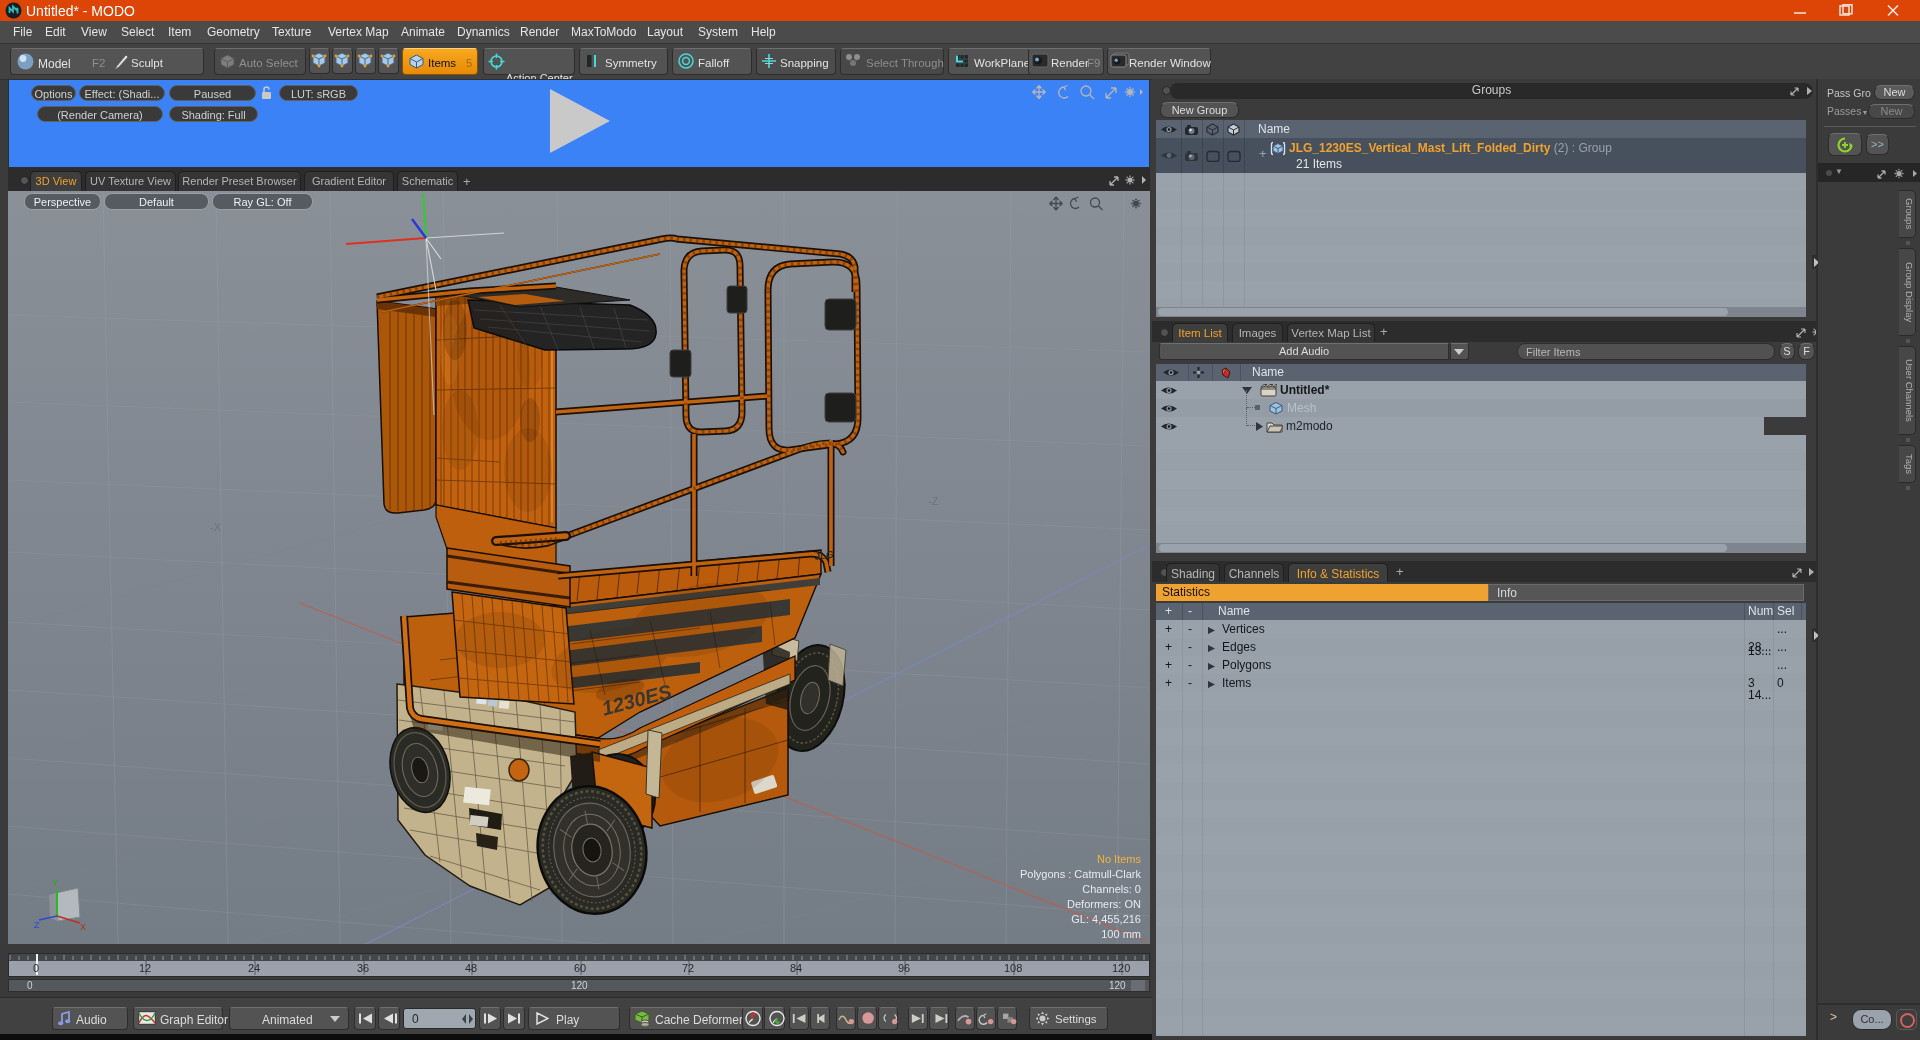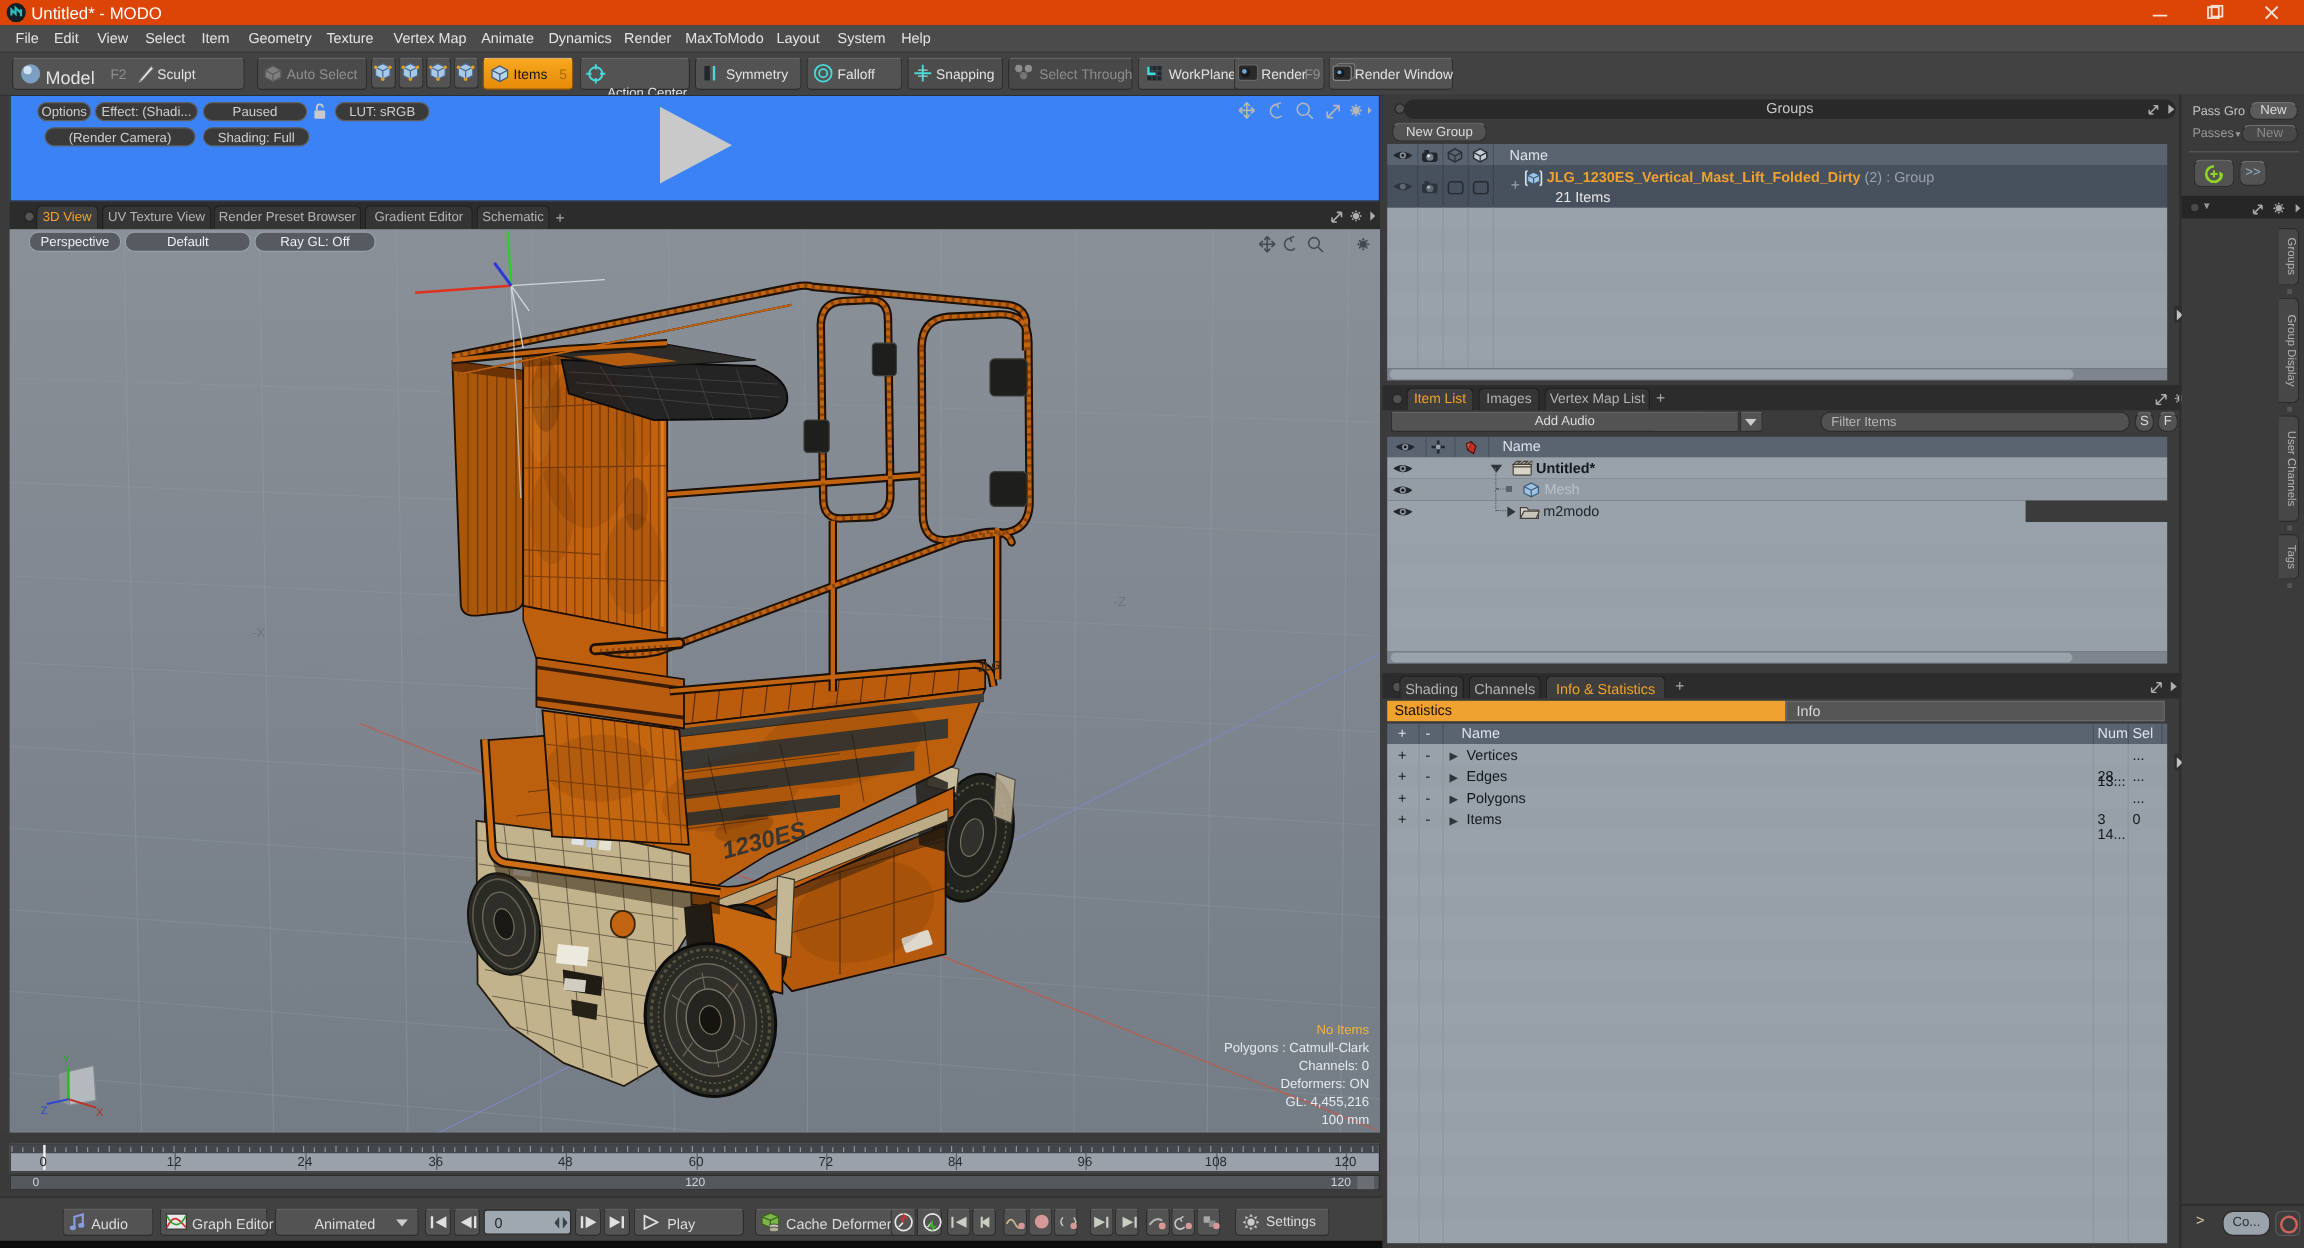--- a/index.html
+++ b/index.html
@@ -46,21 +46,21 @@
   <span class="abs" style="left:751px;top:4px">Help</span>
 </div>
 
 <div class="abs" id="toolbar" style="left:0;top:44px;width:1920px;height:36px;background:#424242;border-bottom:1px solid #303030;box-sizing:border-box;">
 
   <div class="btn" style="left:10px;top:4px;width:194px;height:27px;background:#545454;"></div>
   <svg class="abs" style="left:17px;top:9px" width="17" height="17">
         <circle cx="8.5" cy="8.5" r="8" fill="#7d9fc4"></circle>
         <circle cx="6" cy="5.5" r="3.4" fill="#cfe2f2"></circle>
       </svg>
-  <div class="abs" style="left:38px;top:13px;font-size:15px;color:#e2e2e2;">Model</div>
+  <div class="abs" style="left:38px;top:13px;font-size:12px;color:#e2e2e2;">Model</div>
   <div class="abs" style="left:92px;top:13px;font-size:11.5px;color:#8f8f8f;">F2</div>
   <div class="abs" style="left:108px;top:45px;width:1px;height:25px;background:#3a3a3a;top:49px;"></div>
   <svg class="abs" style="left:113px;top:8px" width="18" height="18">
         <path d="M3,15 L13,3 L15,5 L5,16 Z" fill="#e8e8e8" stroke="#666"></path>
         <path d="M3,15 l2,1 l-2.5,1 z" fill="#aaa"></path>
       </svg>
   <div class="abs" style="left:131px;top:13px;font-size:11.5px;color:#e2e2e2;">Sculpt</div>
 
   <div class="btn" style="left:214px;top:4px;width:92px;height:27px;background:#4a4a4a;"></div>
   <svg class="abs" style="left:219px;top:9px" width="17" height="17" viewBox="0 0 17 17">
@@ -736,21 +736,21 @@
         </svg>
     <div class="abs" style="left:90px;top:-9px;width:1px;height:18px;border-left:1px dotted #5a626c;"></div>
     <div class="abs" style="left:91px;top:8px;width:8px;height:1px;border-top:1px dotted #5a626c;"></div>
     <div class="abs" style="left:99px;top:6px;width:5px;height:5px;background:#5a626c;"></div>
     <svg class="abs" style="left:112px;top:2px" width="16" height="15" viewBox="0 0 16 15">
           <path d="M8,1.5 L14,4.5 v5.5 L8,13 L2,10 V4.5 Z" fill="#9fc2e0" stroke="#3c5a78"></path>
           <path d="M2,4.5 L8,7.5 L14,4.5 M8,7.5 V13" stroke="#3c5a78" fill="none"></path>
         </svg>
     <div class="abs" style="left:131px;top:2px;color:#b8c0ca;">Mesh</div>
   </div>
-  <div class="abs" style="left:4px;top:338px;width:532px;height:18px;background:#99a1ab;">
+  <div class="abs" style="left:4px;top:338px;width:608px;height:18px;background:#99a1ab;">
     <svg class="abs" style="left:4px;top:3px" width="18" height="13" viewBox="0 0 18 13">
           <path d="M1,6.5 q7,-6 16,0 q-7,6 -16,0" fill="#22262c"></path>
           <circle cx="9" cy="6.5" r="2.6" fill="#8a929c"></circle>
           <circle cx="9" cy="6.5" r="1.2" fill="#111"></circle>
         </svg>
     <div class="abs" style="left:90px;top:-9px;width:1px;height:18px;border-left:1px dotted #5a626c;"></div>
     <div class="abs" style="left:91px;top:8px;width:8px;height:1px;border-top:1px dotted #5a626c;"></div>
     <svg class="abs" style="left:100px;top:5px" width="8" height="9">
           <polygon points="0,0 7,4.5 0,9" fill="#30353c"></polygon>
         </svg>

